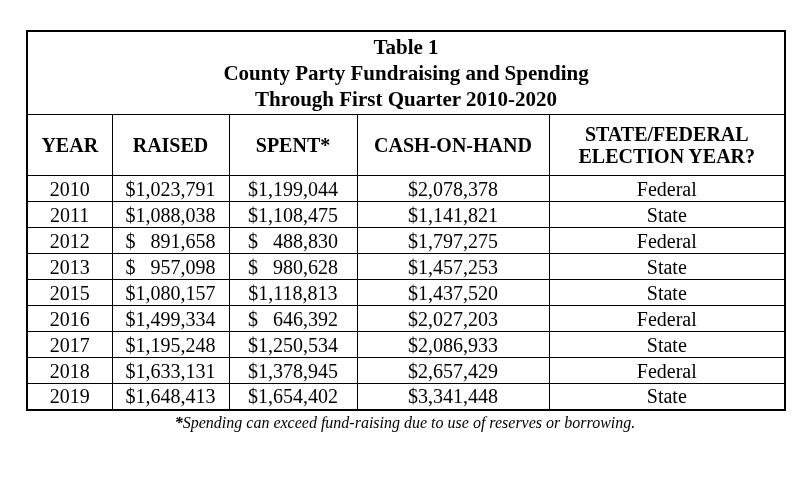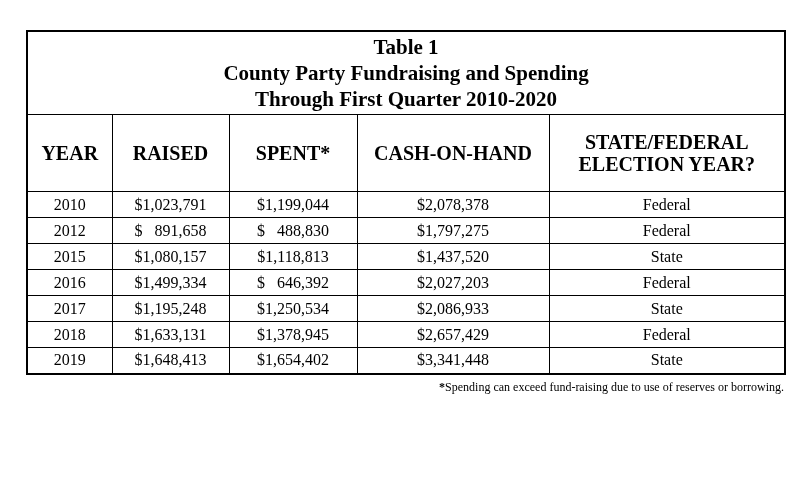--- a/index.html
+++ b/index.html
@@ -34,34 +34,35 @@
     font-size: 21px;
     line-height: 26px;
     padding: 2px 12px;
   }
   .title-line { white-space: nowrap; }
   tr.header-row th {
     height: 48px;
     font-weight: bold;
     font-size: 20px;
     line-height: 22px;
-    padding: 16px 6px;
+    padding: 8px 6px;
   }
   tr.data-row td {
     height: 26px;
-    font-size: 16px;
+    font-size: 20px;
     line-height: 24px;
     white-space: pre;
     text-align: center;
   }
   .footnote {
     margin-top: 2px;
-    font-size: 12px;
+    font-size: 16px;
     line-height: 20px;
-    text-align: right;
+    text-align: center;
+    font-style: italic;
   }
   .footnote .marker { font-weight: bold; }
 </style>
 </head>
 <body>
 
 <div class="doc-wrap">
 
   <table class="data-table">
     <colgroup>
@@ -88,25 +89,39 @@
       </tr>
 
       <tr class="data-row">
         <td>2010</td>
         <td>$1,023,791</td>
         <td>$1,199,044</td>
         <td>$2,078,378</td>
         <td>Federal</td>
       </tr>
       <tr class="data-row">
+        <td>2011</td>
+        <td>$1,088,038</td>
+        <td>$1,108,475</td>
+        <td>$1,141,821</td>
+        <td>State</td>
+      </tr>
+      <tr class="data-row">
         <td>2012</td>
         <td>$   891,658</td>
         <td>$   488,830</td>
         <td>$1,797,275</td>
         <td>Federal</td>
+      </tr>
+      <tr class="data-row">
+        <td>2013</td>
+        <td>$   957,098</td>
+        <td>$   980,628</td>
+        <td>$1,457,253</td>
+        <td>State</td>
       </tr>
       <tr class="data-row">
         <td>2015</td>
         <td>$1,080,157</td>
         <td>$1,118,813</td>
         <td>$1,437,520</td>
         <td>State</td>
       </tr>
       <tr class="data-row">
         <td>2016</td>

